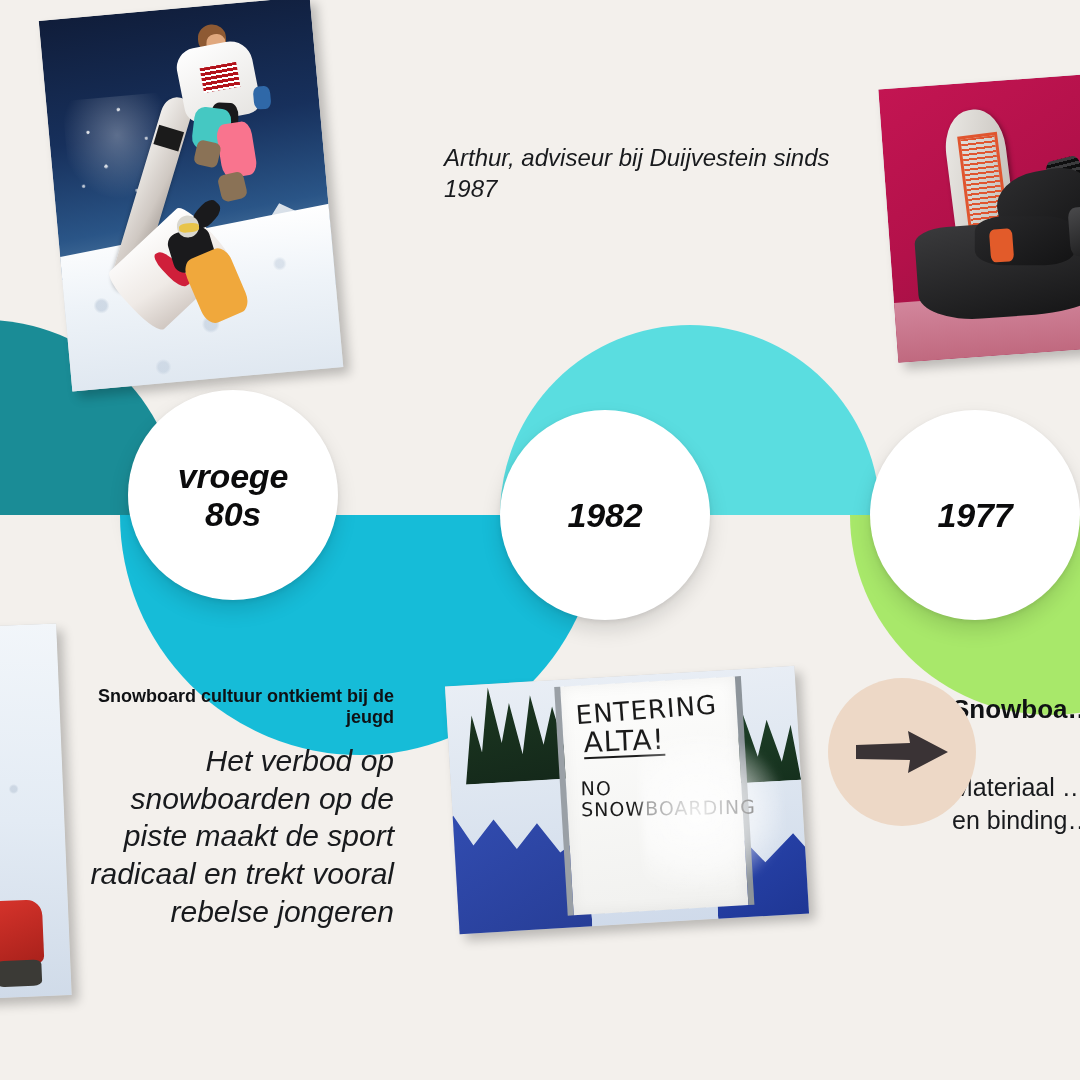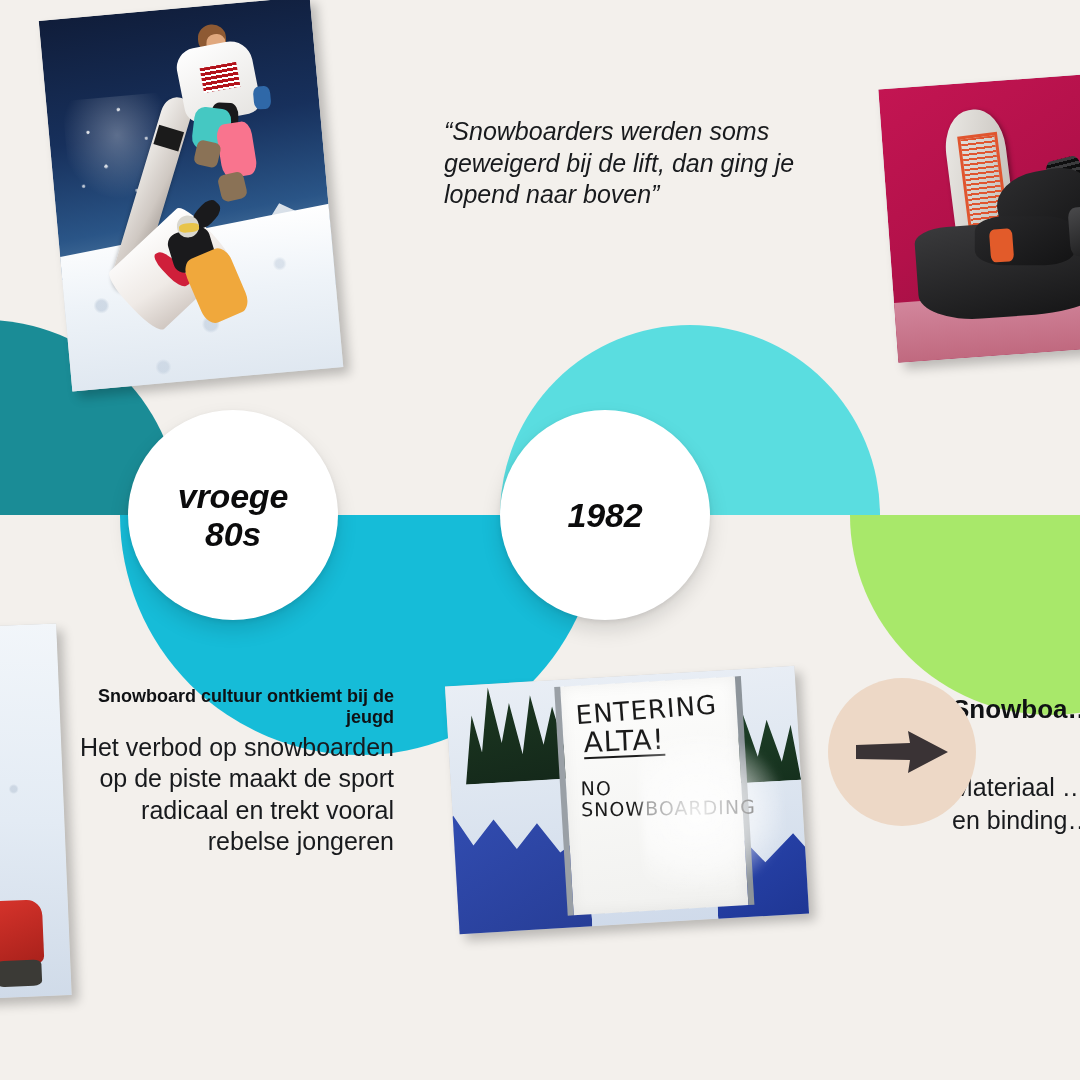--- a/index.html
+++ b/index.html
@@ -240,21 +240,21 @@
   .h-bold{font-weight:bold;line-height:1.16;color:#0f1114;}
   .body-txt{line-height:1.26;color:#181a1d;}
 
   #block-verboden{position:absolute;left:444px;top:100px;width:410px;}
   #block-verboden .title{font-size:26px;}
   #block-verboden .quote{font-size:25px;font-style:italic;margin-top:16px;}
   #block-verboden .attrib{font-size:24px;font-style:italic;margin-top:42px;line-height:1.3;}
 
   #block-cultuur{position:absolute;left:60px;top:686px;width:334px;text-align:right;}
   #block-cultuur .title{font-size:18px;}
-  #block-cultuur .para{font-size:25px;margin-top:4px;}
+  #block-cultuur .para{font-size:30px;margin-top:14px;font-style:italic;}
 
   #block-materiaal{position:absolute;left:952px;top:694px;width:300px;}
   #block-materiaal .title{font-size:26px;line-height:1.2;}
   #block-materiaal .para{font-size:25px;margin-top:46px;line-height:1.3;}
 
   #fragment-topleft{position:absolute;left:-26px;top:52px;width:46px;
      font-size:26px;font-weight:bold;overflow:hidden;}
   #fragment-midleft{position:absolute;left:-20px;top:248px;width:34px;
      font-size:25px;overflow:hidden;}
 
@@ -348,34 +348,37 @@
 
   <div class="photo" id="photo-snowrider">
     <div class="inner">
       <div class="bg"></div>
         <div class="speck"></div>
       <div class="redcoat"></div>
         <div class="boot"></div>
     </div>
   </div>
 
-  <div class="node" style="left:128px;top:410px;width:210px;height:210px;">
+  <div class="node" style="left:128px;top:390px;width:210px;height:210px;">
     <span>
       <span>vroege</span><br>
       <span>80s</span>
     </span>
   </div>
 
   <div class="node" style="left:500px;top:410px;width:210px;height:210px;">
     <span>1982</span>
   </div>
 
+  <div class="node" style="left:870px;top:410px;width:210px;height:210px;">
+    <span>1977</span>
+  </div>
 
   <div id="block-verboden">
-    <div class="quote body-txt">“Snowboarders werden soms geweigerd bij de lift, dan ging je lopend naar boven”</div>
+    <div class="attrib body-txt">Arthur, adviseur bij Duijvestein sinds 1987</div>
   </div>
 
   <div id="block-cultuur">
     <div class="title h-bold">Snowboard cultuur ontkiemt bij de jeugd</div>
     <div class="para body-txt">Het verbod op snowboarden op de piste maakt de sport radicaal en trekt vooral rebelse jongeren</div>
   </div>
 
   <div id="block-materiaal">
     <div class="title h-bold">Snowboa… wordt m…</div>
     <div class="para body-txt">Materiaal … boards sch… en binding… ontwikkele…</div>

